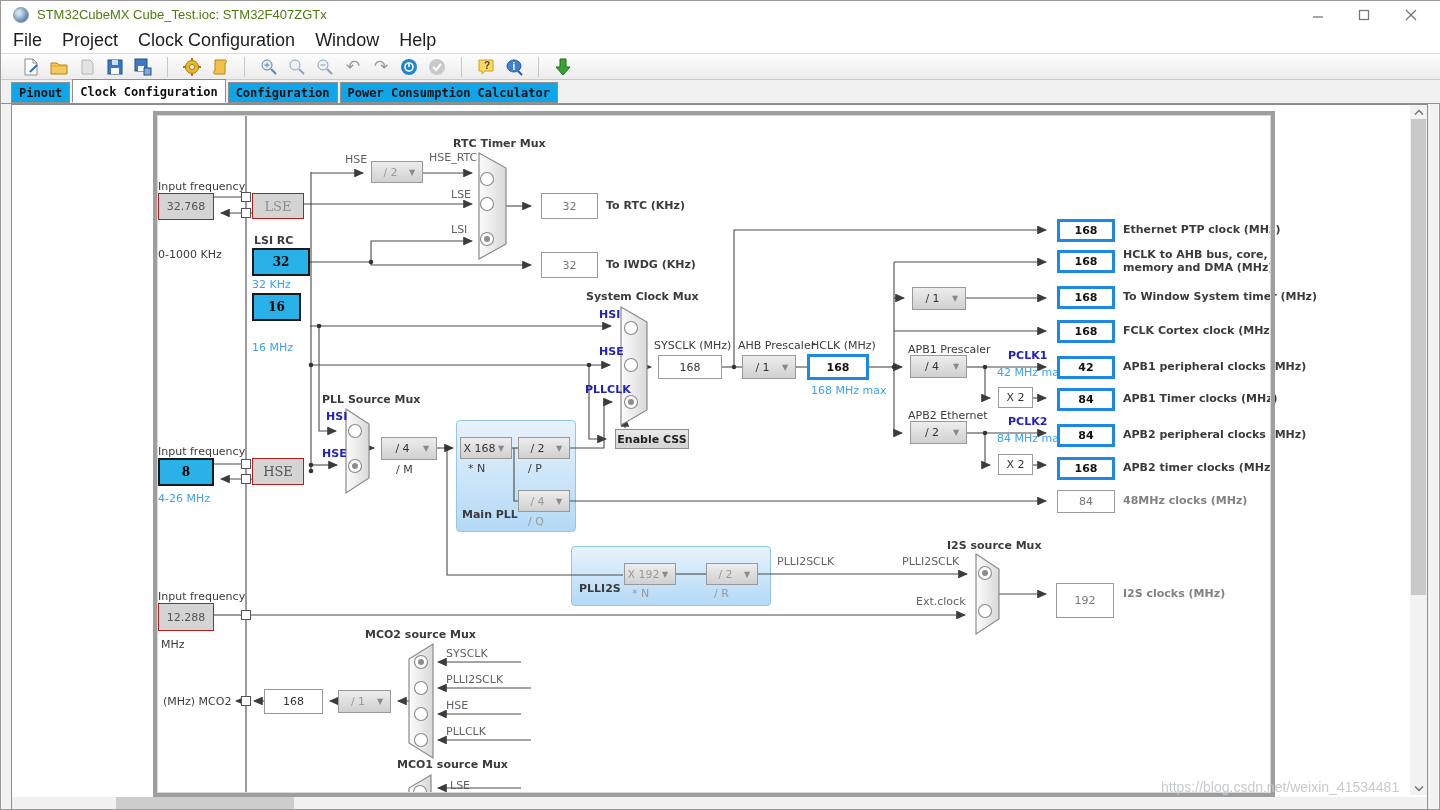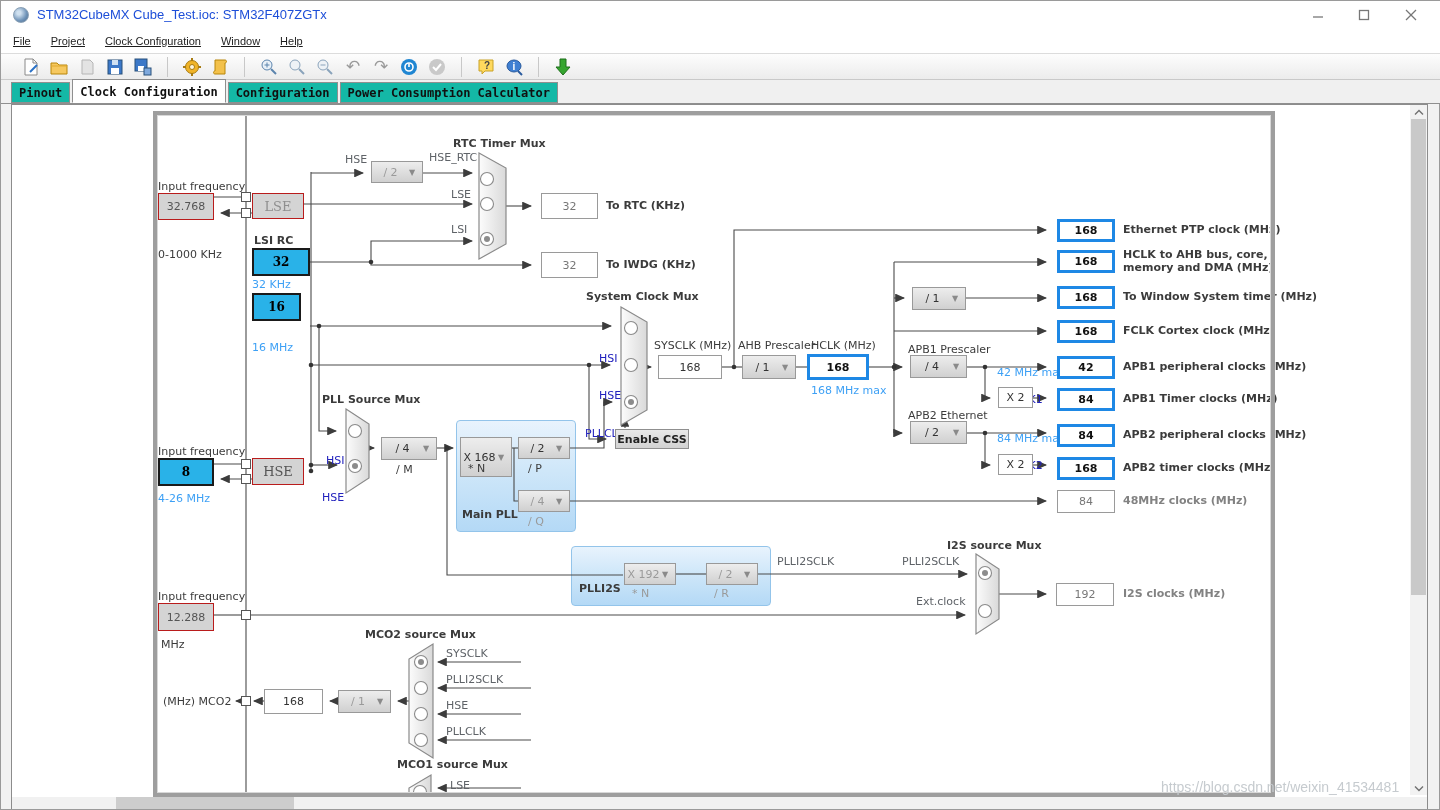--- a/index.html
+++ b/index.html
@@ -4,49 +4,49 @@
 <style>
   * { margin:0; padding:0; box-sizing:border-box; }
   html,body { width:1440px; height:810px; }
   body { font-family:"Liberation Sans", sans-serif; background:#e9e9e9; overflow:hidden; }
   #app { position:relative; width:1440px; height:810px; background:#f2f2f2; border:1px solid #9a9a9a; }
 
   
   .titlebar { position:absolute; left:0; top:0; width:1440px; height:27px; background:#ffffff; display:flex; align-items:center; }
   .appicon { width:16px; height:16px; margin:0 8px 0 12px; border-radius:50%;
              background:radial-gradient(circle at 35% 35%, #cfe0ef 15%, #6f93b8 60%, #4a6a8c 100%); border:1px solid #8aa0b5; }
-  .title-text { font-size:13px; color:#1d4ed8; }
+  .title-text { font-size:13px; color:#4d7c0f; }
   .winctl { position:absolute; top:0; height:27px; width:34px; display:flex; align-items:center; justify-content:center; }
   .winctl svg { stroke:#777; stroke-width:1.3; fill:none; }
 
   .menubar { position:absolute; left:0; top:27px; width:1440px; height:25px; background:#ffffff; display:flex; align-items:center; padding-left:12px; gap:20px; }
-  .menu-item { font-size:11px; color:#1d1d1d; cursor:default;text-decoration:underline; }
+  .menu-item { font-size:18px; color:#1d1d1d; cursor:default; }
 
   .toolbar { position:absolute; left:0; top:52px; width:1440px; height:27px;
              background:linear-gradient(#fdfdfd,#ececec); border-top:1px solid #dcdcdc; border-bottom:1px solid #c9c9c9;
              display:flex; align-items:center; padding-left:18px; gap:4px; }
   .tbtn { width:24px; height:24px; display:flex; align-items:center; justify-content:center; }
   .tsep { width:1px; height:20px; background:#c8c8c8; margin:0 8px; }
   .glyph { font-size:17px; color:#9a9a9a; line-height:1; }
 
   .tabbar { position:absolute; left:0; top:79px; width:1440px; height:24px; background:#f0f0f0; border-bottom:1px solid #8f8f8f; display:flex; align-items:flex-end; padding-left:10px; }
   .tab { font-family:"DejaVu Sans Mono", monospace; font-weight:bold; font-size:12px; color:#111;
-         border:1px solid #8f8f8f; background:#14b8a6; padding:3px 7px 2px; margin-right:2px; height:21px; white-space:nowrap; }
+         border:1px solid #8f8f8f; background:#0ea5e9; padding:3px 7px 2px; margin-right:2px; height:21px; white-space:nowrap; }
   .tab.on { background:#ffffff; height:24px; border-bottom:1px solid #ffffff; padding-top:5px; }
 
   
   .canvas { position:absolute; left:10px; top:103px; width:1417px; height:705px; background:#ffffff; border:1px solid #8c8c8c; }
   .frame { position:absolute; left:152px; top:110px; width:1122px; height:686px; border:4px solid #9e9e9e; box-shadow:inset 0 0 0 1px #d8d8d8; pointer-events:none; z-index:6; }
 
   svg.wires { position:absolute; left:0; top:0; z-index:3; pointer-events:none; }
 
   
   .lbl  { position:absolute; z-index:4; font:11px "DejaVu Sans", sans-serif; color:#3b3b3b; white-space:nowrap; }
   .b    { font-weight:bold; }
-  .navy { color:#2222bd; font-weight:normal;margin-top:44px; }
+  .navy { color:#2222bd; font-weight:bold; }
   .grey { color:#5f6368; }
   .lblue{ color:#3da0f5; }
   .dim  { color:#9a9a9a; }
   .dimlbl { color:#828282; }
   .wrap { white-space:normal; width:158px; line-height:1.15; }
 
   .vbox { position:absolute; z-index:4; border:1px solid #9a9a9a; background:#fff; display:flex; align-items:center; justify-content:center;
           font:11px "DejaVu Sans", sans-serif; color:#777; }
   .vbox.dk { color:#333; }
   .vbox.hl { border:3px solid #1e88e5; font-weight:bold; color:#111; }
@@ -415,21 +415,21 @@
 
   <div class="lbl b" style="left:321px;top:392px">PLL Source Mux</div>
   <div class="lbl navy" style="left:325px;top:409px">HSI</div>
   <div class="lbl navy" style="left:321px;top:446px">HSE</div>
   <div class="dd" style="left:380px;top:436px;width:56px;height:23px">
       <span class="v">/ 4</span>
       <span class="c">▼</span>
     </div>
   <div class="lbl" style="left:395px;top:462px">/ M</div>
 
-  <div class="dd" style="left:459px;top:436px;width:52px;height:40px">
+  <div class="dd" style="left:459px;top:436px;width:52px;height:22px">
       <span class="v">X 168</span>
       <span class="c">▼</span>
     </div>
   <div class="lbl" style="left:467px;top:461px">* N</div>
   <div class="dd" style="left:517px;top:436px;width:52px;height:22px">
       <span class="v">/ 2</span>
       <span class="c">▼</span>
     </div>
   <div class="lbl" style="left:527px;top:461px">/ P</div>
   <div class="dd dis" style="left:517px;top:489px;width:52px;height:22px">
@@ -488,21 +488,21 @@
   <div class="vbox hl" style="left:1056px;top:355px;width:58px;height:23px">42</div>
   <div class="lbl b" style="left:1122px;top:359px">APB1 peripheral clocks (MHz)</div>
   <div class="vbox hl" style="left:1056px;top:387px;width:58px;height:23px">84</div>
   <div class="lbl b" style="left:1122px;top:391px">APB1 Timer clocks (MHz)</div>
   <div class="vbox hl" style="left:1056px;top:423px;width:58px;height:23px">84</div>
   <div class="lbl b" style="left:1122px;top:427px">APB2 peripheral clocks (MHz)</div>
   <div class="vbox hl" style="left:1056px;top:456px;width:58px;height:23px">168</div>
   <div class="lbl b" style="left:1122px;top:460px">APB2 timer clocks (MHz)</div>
   <div class="vbox" style="left:1056px;top:489px;width:58px;height:23px">84</div>
   <div class="lbl b dimlbl" style="left:1122px;top:493px">48MHz clocks (MHz)</div>
-  <div class="vbox" style="left:1055px;top:582px;width:58px;height:23px">192</div>
+  <div class="vbox" style="left:1055px;top:582px;width:58px;height:35px">192</div>
   <div class="lbl b dimlbl" style="left:1122px;top:586px">I2S clocks (MHz)</div>
 
   <div class="lbl b" style="left:364px;top:627px">MCO2 source Mux</div>
   <div class="lbl grey" style="left:445px;top:646px">SYSCLK</div>
   <div class="lbl grey" style="left:445px;top:672px">PLLI2SCLK</div>
   <div class="lbl grey" style="left:445px;top:698px">HSE</div>
   <div class="lbl grey" style="left:445px;top:724px">PLLCLK</div>
   <div class="dd dis" style="left:337px;top:689px;width:53px;height:23px">
       <span class="v">/ 1</span>
       <span class="c">▼</span>

